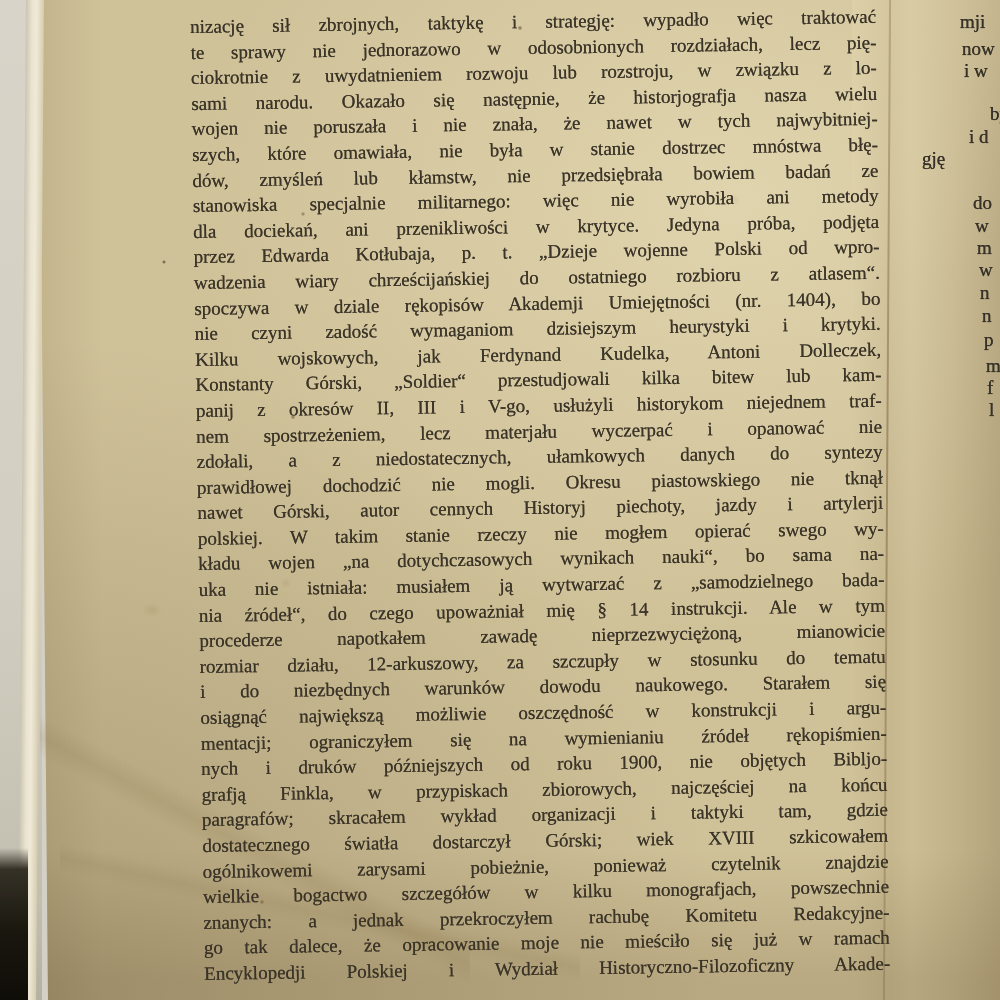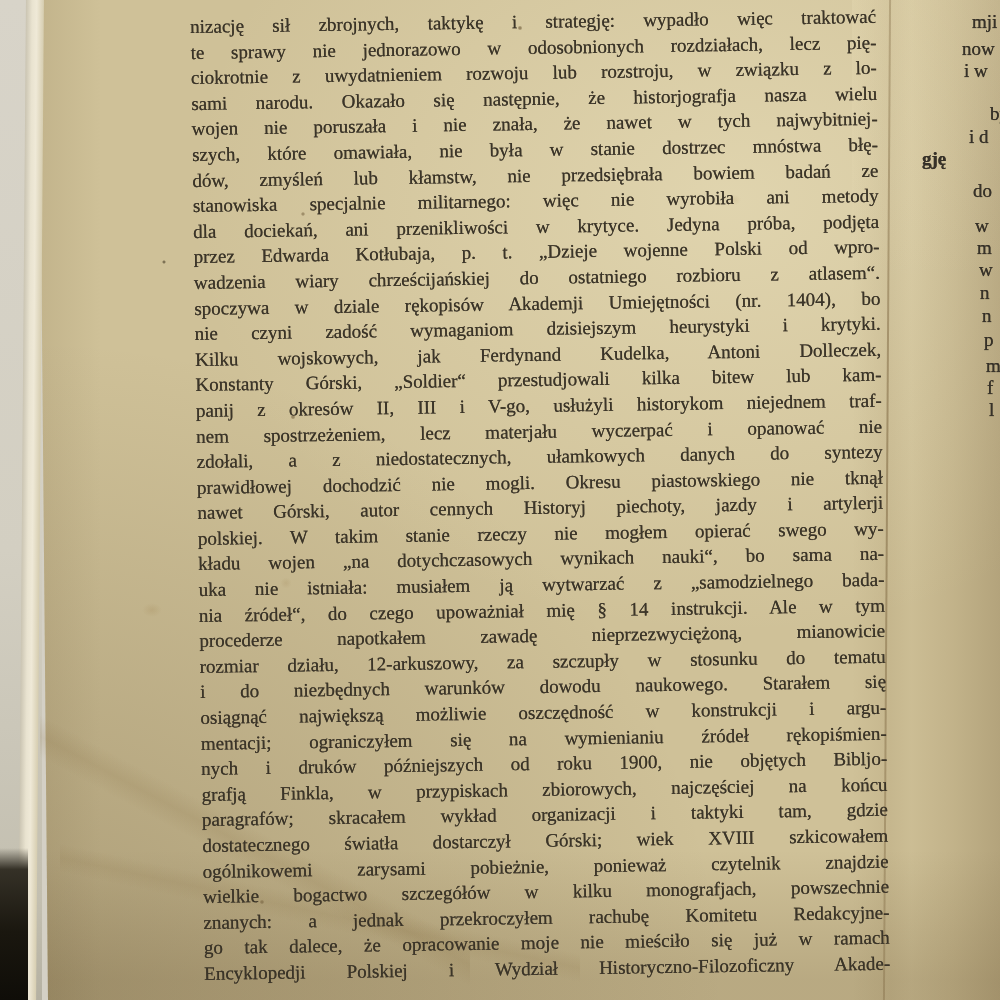--- a/index.html
+++ b/index.html
@@ -156,28 +156,28 @@
       <div class="line">paragrafów; skracałem wykład organizacji i taktyki tam, gdzie</div>
       <div class="line">dostatecznego światła dostarczył Górski; wiek XVIII szkicowałem</div>
       <div class="line">ogólnikowemi zarysami pobieżnie, ponieważ czytelnik znajdzie</div>
       <div class="line">wielkie bogactwo szczegółów w kilku monografjach, powszechnie</div>
       <div class="line">znanych: a jednak przekroczyłem rachubę Komitetu Redakcyjne-</div>
       <div class="line">go tak dalece, że opracowanie moje nie mieściło się już w ramach</div>
       <div class="line">Encyklopedji Polskiej i Wydział Historyczno-Filozoficzny Akade-</div>
     </div>
 
   <div class="facing-text">
-      <div class="frag" style="top: 12px; left: 960px; margin-left: 12px;">mji</div>
+      <div class="frag" style="top: 12px; left: 960px;">mji</div>
       <div class="frag" style="top: 39px; left: 962px; text-align: center;">now</div>
       <div class="frag" style="top: 61px; left: 964px; text-align: center;">i w</div>
       <div class="frag" style="top: 104px; left: 990px;">był</div>
       <div class="frag" style="top: 127px; left: 969px;">i d</div>
-      <div class="frag" style="top: 149px; left: 922px; font-weight: bold;">gję</div>
+      <div class="frag" style="top: 149px; left: 922px;">gję</div>
       <div class="frag" style="top: 171px; left: 1004px;">we</div>
-      <div class="frag" style="top: 181px; left: 973px;">do</div>
+      <div class="frag" style="top: 193px; left: 973px;">do</div>
       <div class="frag" style="top: 216px; left: 975px;">w</div>
       <div class="frag" style="top: 238px; left: 977px;">m</div>
       <div class="frag" style="top: 260px; left: 979px;">w</div>
       <div class="frag" style="top: 283px; left: 980px;">n</div>
       <div class="frag" style="top: 306px; left: 982px;">n</div>
       <div class="frag" style="top: 330px; left: 984px;">p</div>
       <div class="frag" style="top: 356px; left: 986px;">m</div>
       <div class="frag" style="top: 378px; left: 987px;">f</div>
       <div class="frag" style="top: 400px; left: 989px;">l</div>
     </div>

